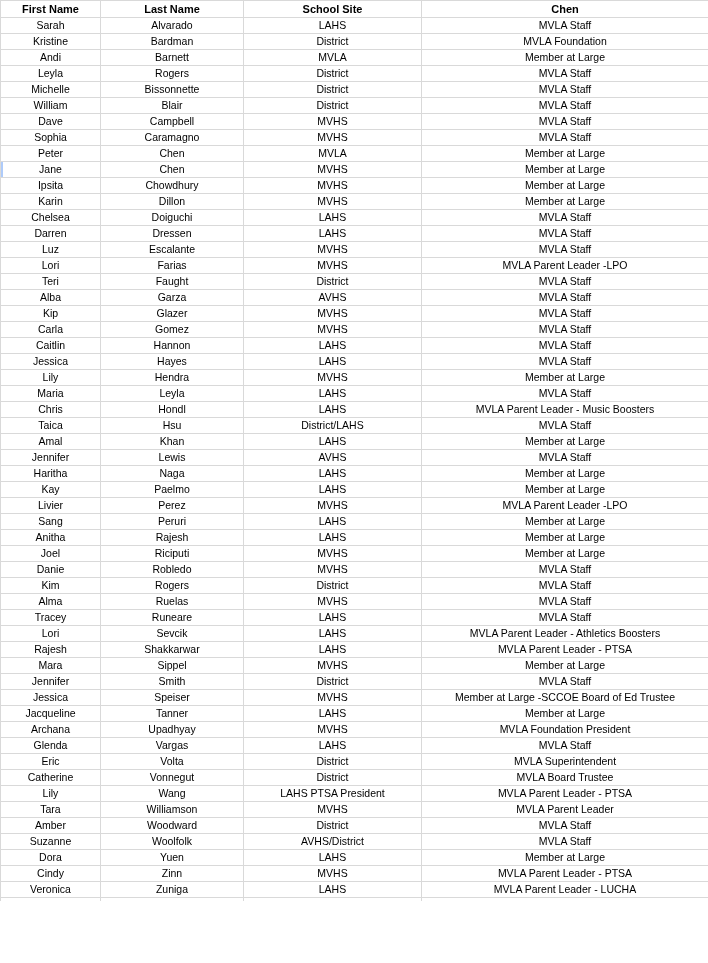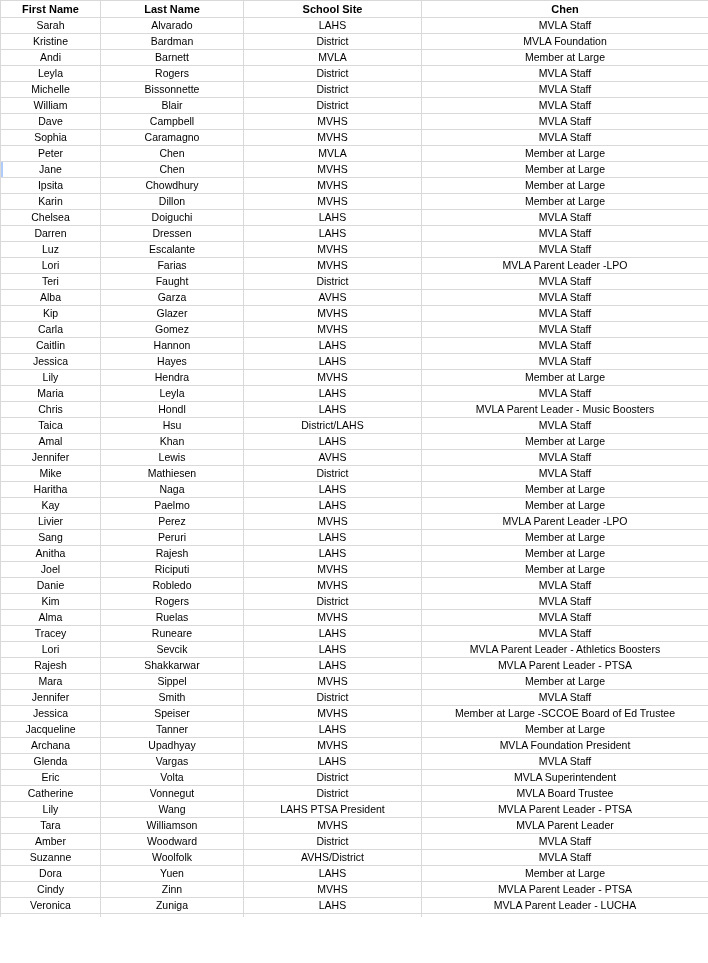--- a/index.html
+++ b/index.html
@@ -241,26 +241,20 @@
           <td>LAHS</td>
           <td>Member at Large</td>
         </tr>
         <tr>
           <td>Jennifer</td>
           <td>Lewis</td>
           <td>AVHS</td>
           <td>MVLA Staff</td>
         </tr>
         <tr>
-          <td>Mike</td>
-          <td>Mathiesen</td>
-          <td>District</td>
-          <td>MVLA Staff</td>
-        </tr>
-        <tr>
           <td>Haritha</td>
           <td>Naga</td>
           <td>LAHS</td>
           <td>Member at Large</td>
         </tr>
         <tr>
           <td>Kay</td>
           <td>Paelmo</td>
           <td>LAHS</td>
           <td>Member at Large</td>

